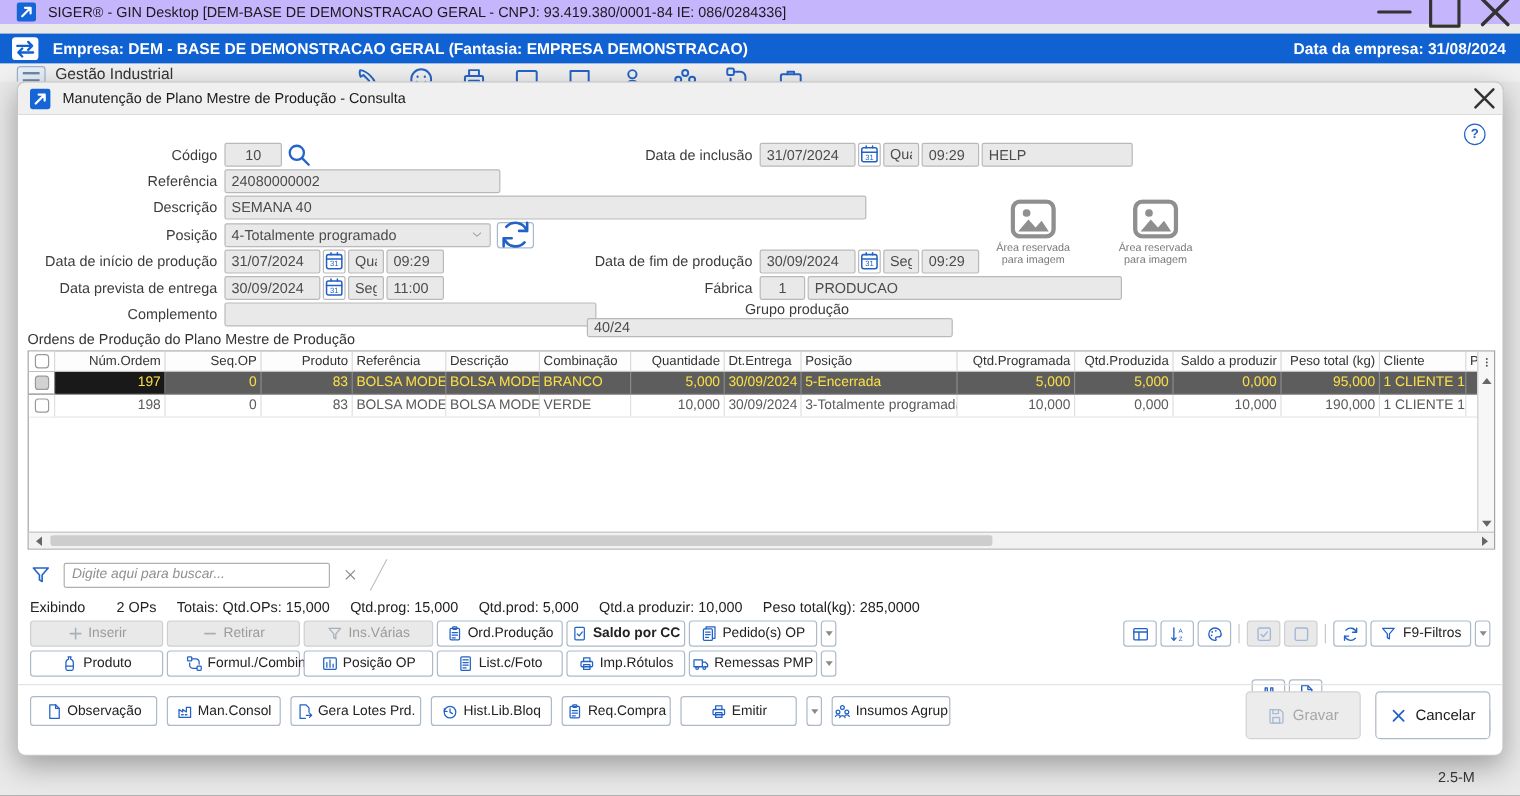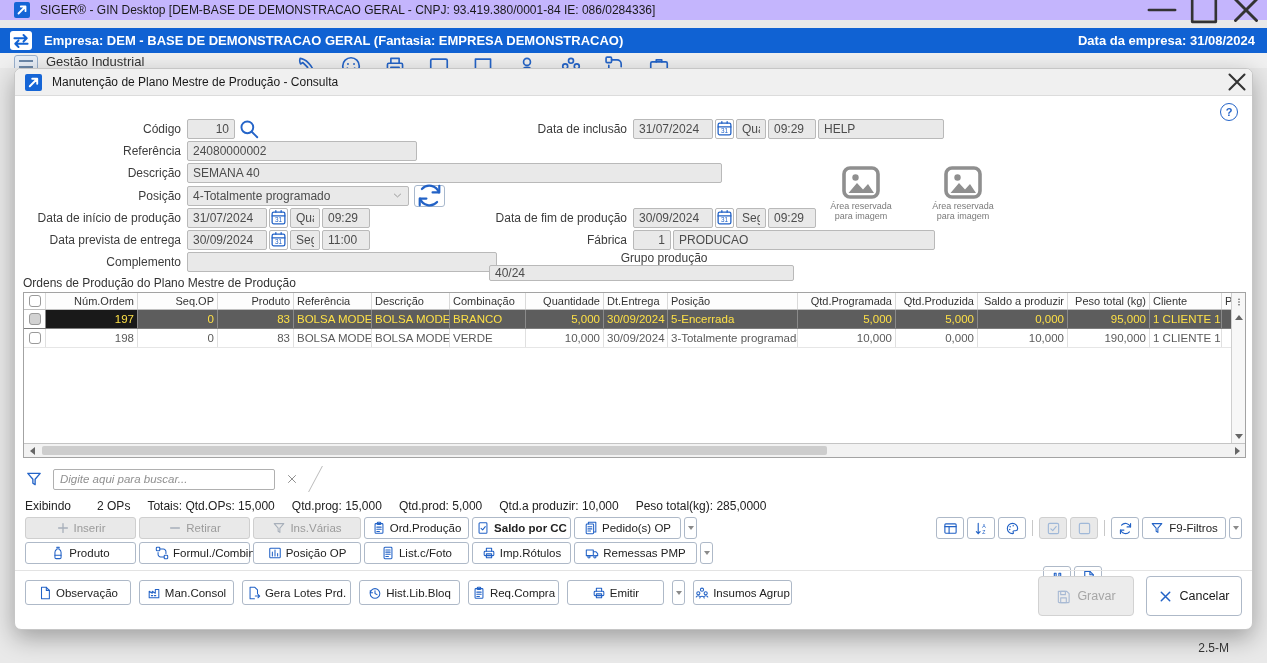--- a/index.html
+++ b/index.html
@@ -43,21 +43,21 @@
 
   .help-btn { position:absolute; right:14px; top:7px; width:18px; height:18px; border:1.4px solid #2464c8; border-radius:50%; color:#2464c8; font-size:11px; font-weight:bold; display:flex; align-items:center; justify-content:center; }
   .help-btn::after { content:"?"; }
 
   
   .frow { position:absolute; display:flex; align-items:center; height:21px; }
   .f-label { width:170px; text-align:right; color:#3c3c3c; font-size:12px; padding-right:6px; white-space:nowrap; }
   .f-label.rlab { width:144px; }
   .rgrp { position:absolute; left:474px; top:0; display:flex; align-items:center; height:21px; }
   .ro, .inp { background:#e9e9e9; border:1px solid #b9b9b9; border-radius:2px; height:20px; font-family:"Liberation Sans",sans-serif; font-size:12px; color:#4c4c4c; padding:0 5px; outline:none; }
-  .num { text-align:right; }
+  .num { text-align:center; }
   .gap2 { margin-left:2px; }
   .cal-btn { width:19px; height:20px; background:#fff; border:1px solid #b9b9b9; border-radius:2px; margin-left:2px; display:flex; align-items:center; justify-content:center; color:#2262c6; }
   .cal-btn svg { width:14px; height:14px; }
   .search-btn { width:22px; height:22px; margin-left:3px; display:flex; align-items:center; justify-content:center; color:#2464c8; background:transparent; border:none; }
   .search-btn svg { width:17px; height:17px; }
   .selbox { background:#e9e9e9; border:1px solid #b9b9b9; border-radius:2px; height:20px; width:222px; display:flex; align-items:center; padding:0 5px; font-size:12px; color:#4c4c4c; }
   .selbox .sel-arrow { margin-left:auto; color:#8a8a8a; width:11px; height:11px; display:inline-flex; }
   .refresh-btn { width:31px; height:22px; margin-left:5px; background:#fff; border:1px solid #a9b9cd; border-radius:3px; display:flex; align-items:center; justify-content:center; color:#2262c6; }
   .refresh-btn svg { width:14px; height:14px; }
   .img-ph { position:absolute; top:70px; width:92px; text-align:center; color:#7a7a7a; font-size:9px; line-height:10px; }
@@ -627,21 +627,21 @@
           <div class="tbtn" style="width: 99px;">
             <span class="bicon" style="display: inline-flex;">
               <svg viewBox="0 0 16 16" fill="none" stroke="currentColor" stroke-width="1.2" stroke-linecap="round" stroke-linejoin="round" style="width: 100%; height: 100%;">
                 <path d="M5 6V2.5h6V6"></path>
                 <rect x="2.5" y="6" width="11" height="5" rx="1"></rect>
                 <rect x="5" y="9" width="6" height="4.5"></rect>
               </svg>
             </span>
             <span>Imp.Rótulos</span>
           </div>
-          <div class="tbtn" style="width: 123px;">
+          <div class="tbtn" style="width: 107px;">
             <span class="bicon" style="display: inline-flex;">
               <svg viewBox="0 0 16 16" fill="none" stroke="currentColor" stroke-width="1.2" stroke-linecap="round" stroke-linejoin="round" style="width: 100%; height: 100%;">
                 <rect x="1.5" y="4.5" width="8" height="6.5"></rect>
                 <path d="M9.5 6.5h2.8l2.2 2.3V11h-2"></path>
                 <circle cx="4.5" cy="12.3" r="1.3"></circle>
                 <circle cx="11.3" cy="12.3" r="1.3"></circle>
               </svg>
             </span>
             <span>Remessas PMP</span>
           </div>

